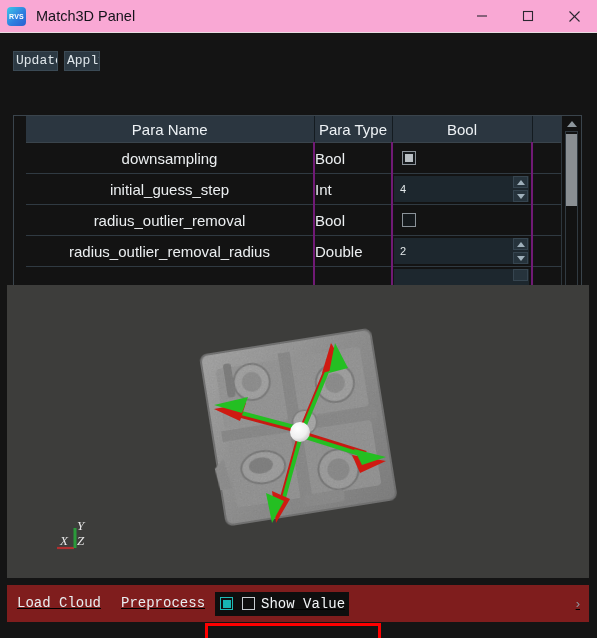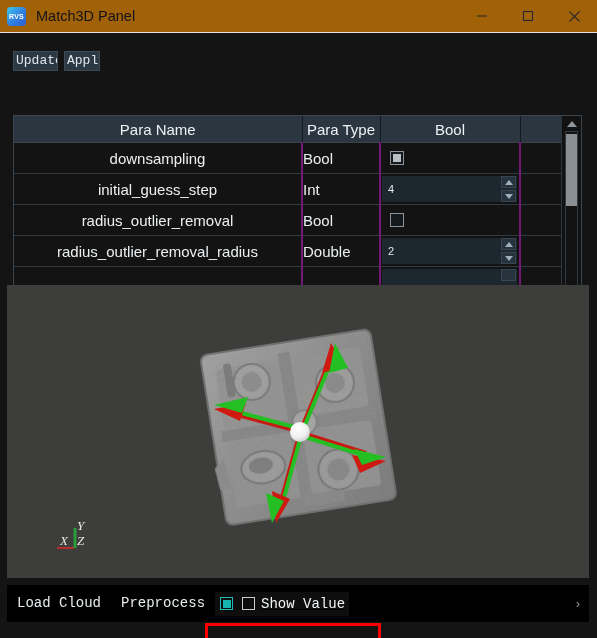--- a/index.html
+++ b/index.html
@@ -7,21 +7,21 @@
     width:597px;height:638px;overflow:hidden;
     background:#141414;
     font-family:"Liberation Sans", sans-serif;
     -webkit-font-smoothing:antialiased;
   }
   .app{position:relative;width:597px;height:638px;overflow:hidden;background:#141414;}
 
   
   .titlebar{
     height:33px;width:100%;
-    background:#a16207;
+    background:#f9a8d4;
     display:flex;align-items:center;
     box-sizing:border-box;
     border-bottom:1px solid #e8dde2;
   }
   .app-icon{
     width:19px;height:19px;margin-left:7px;border-radius:4px;
     background:linear-gradient(135deg,#3ec8e8 0%,#2f7fe0 55%,#2a5fd0 100%);
     display:flex;align-items:center;justify-content:center;
     color:#fff;font-size:7px;font-weight:bold;letter-spacing:.3px;
     font-family:"Liberation Sans", sans-serif;
@@ -67,20 +67,21 @@
   .tool-btn.update{width:45px;}
   .tool-btn.apply{width:36px;}
 
   
   .table-wrap{
     position:absolute;left:13px;top:82px;width:569px;height:188px;
     border:1px solid #3a444c;
     box-sizing:border-box;
     background:#131313;
     overflow:hidden;
+    padding-left:12px;
   }
   table.params{
     border-collapse:collapse;
     width:548px;
     table-layout:fixed;
     font-family:"Liberation Sans", sans-serif;
   }
   table.params col.c-name{width:288px;}
   table.params col.c-type{width:78px;}
   table.params col.c-val{width:140px;}
@@ -169,21 +170,21 @@
   }
   .axis-gizmo{position:absolute;left:44px;bottom:22px;width:46px;height:40px;}
   .gz-lbl{position:absolute;font-family:"Liberation Serif", serif;font-style:italic;font-size:13px;}
   .gz-x{color:#e8e8e8;left:9px;top:17px;}
   .gz-y{color:#e8e8e8;left:26px;top:2px;}
   .gz-z{color:#e8e8e8;left:26px;top:17px;}
 
   
   .bottombar{
     position:absolute;left:7px;top:552px;width:582px;height:37px;
-    background:#000000;
+    background:#7f1d1d;
     display:flex;align-items:center;
     box-sizing:border-box;
     text-decoration:underline;
   }
   .bb-btn{
     font-family:"Liberation Mono", monospace;
     font-size:14px;color:#e9eef1;
     padding:0 10px;height:37px;line-height:37px;white-space:nowrap;
   }
   .bb-check{

